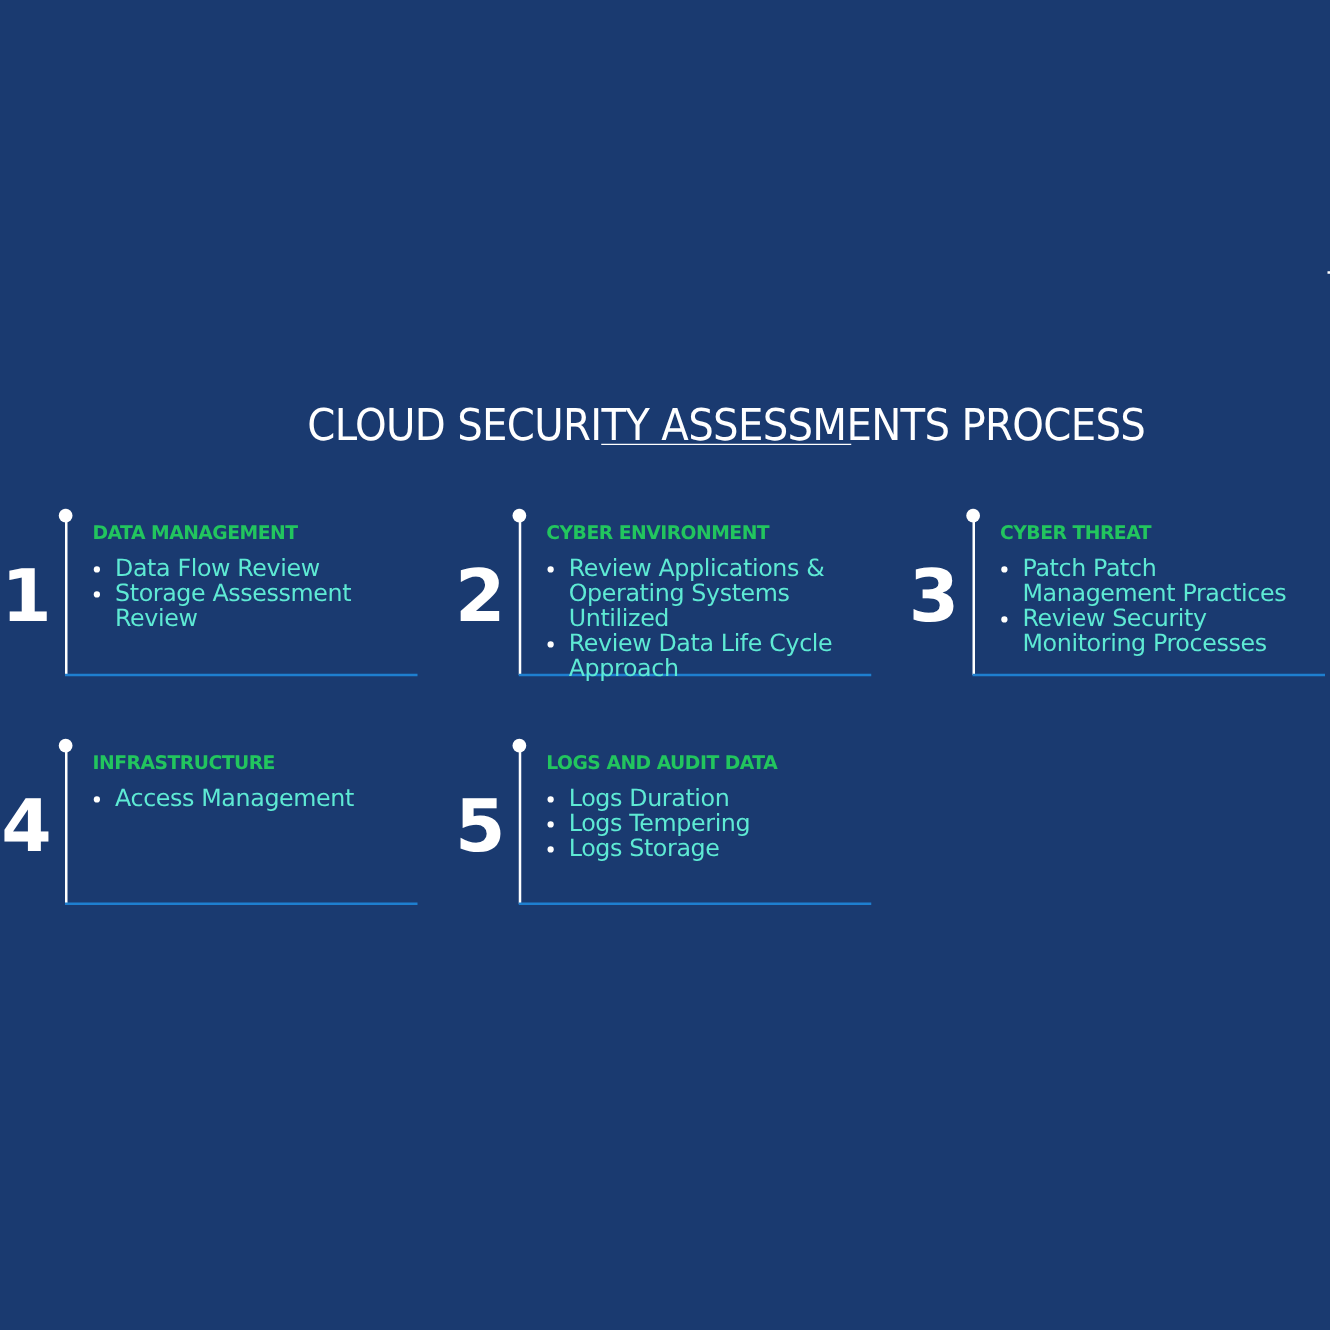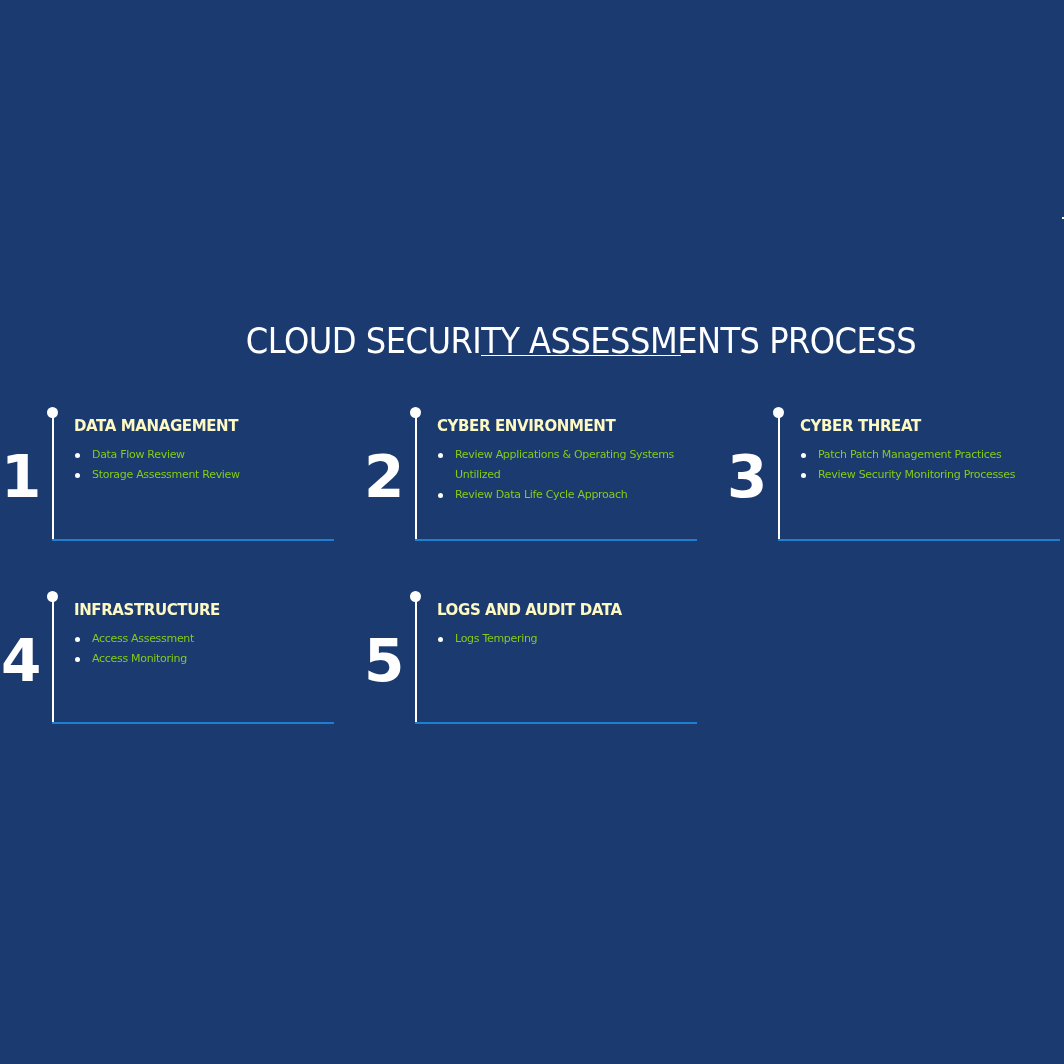--- a/index.html
+++ b/index.html
@@ -88,40 +88,40 @@
     }
     .step .heading {
       position: absolute;
       left: 73px;
       top: 9px;
       font-family: "DejaVu Sans", sans-serif;
       font-size: 15px;
       font-weight: bold;
       letter-spacing: -0.4px;
       line-height: 20px;
-      color: #fef9c3;
+      color: #22c55e;
       white-space: nowrap;
     }
     .step ul {
       position: absolute;
       left: 73px;
       top: 38px;
       margin: 0;
       padding: 0;
       list-style: none;
       width: 250px;
     }
     .step li {
       position: relative;
       padding-left: 18px;
       font-family: "DejaVu Sans", sans-serif;
-      font-size: 11px;
+      font-size: 19px;
       letter-spacing: -0.3px;
       line-height: 20px;
-      color: #84cc16;
+      color: #5eead4;
     }
     .step li .bullet {
       position: absolute;
       left: 1px;
       top: 8px;
       width: 5px;
       height: 5px;
       border-radius: 50%;
       background: #ffffff;
     }
@@ -170,27 +170,28 @@
   </ul>
 </div>
 
 <div class="step" style="left:1px; top:591px;">
   <div class="number">4</div>
   <div class="dot"></div>
   <div class="vline" style="height:126px;"></div>
   <div class="hline" style="top:131px;"></div>
   <div class="heading">INFRASTRUCTURE</div>
   <ul>
-    <li><span class="bullet"></span><span>Access Assessment</span></li>
-    <li><span class="bullet"></span><span>Access Monitoring</span></li>
+    <li><span class="bullet"></span><span>Access Management</span></li>
   </ul>
 </div>
 
 <div class="step" style="left:364px; top:591px;">
   <div class="number">5</div>
   <div class="dot"></div>
   <div class="vline" style="height:126px;"></div>
   <div class="hline" style="top:131px;"></div>
   <div class="heading">LOGS AND AUDIT DATA</div>
   <ul>
+    <li><span class="bullet"></span><span>Logs Duration</span></li>
     <li><span class="bullet"></span><span>Logs Tempering</span></li>
+    <li><span class="bullet"></span><span>Logs Storage</span></li>
   </ul>
 </div>
 
 </body></html>

